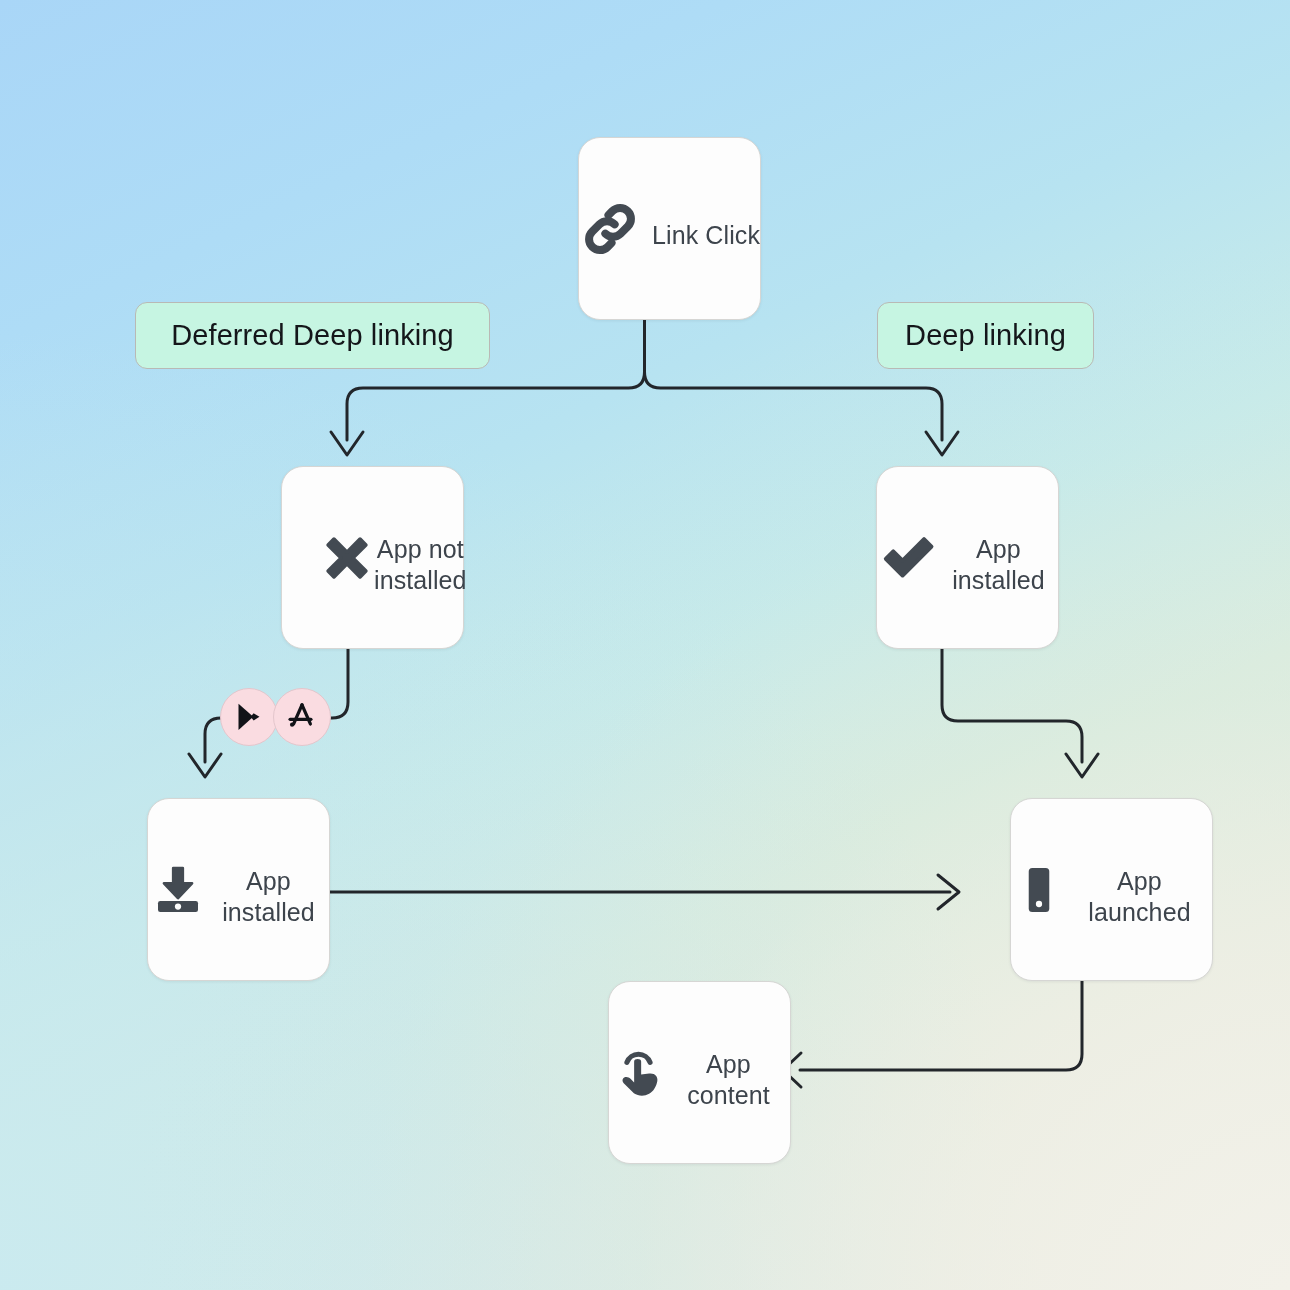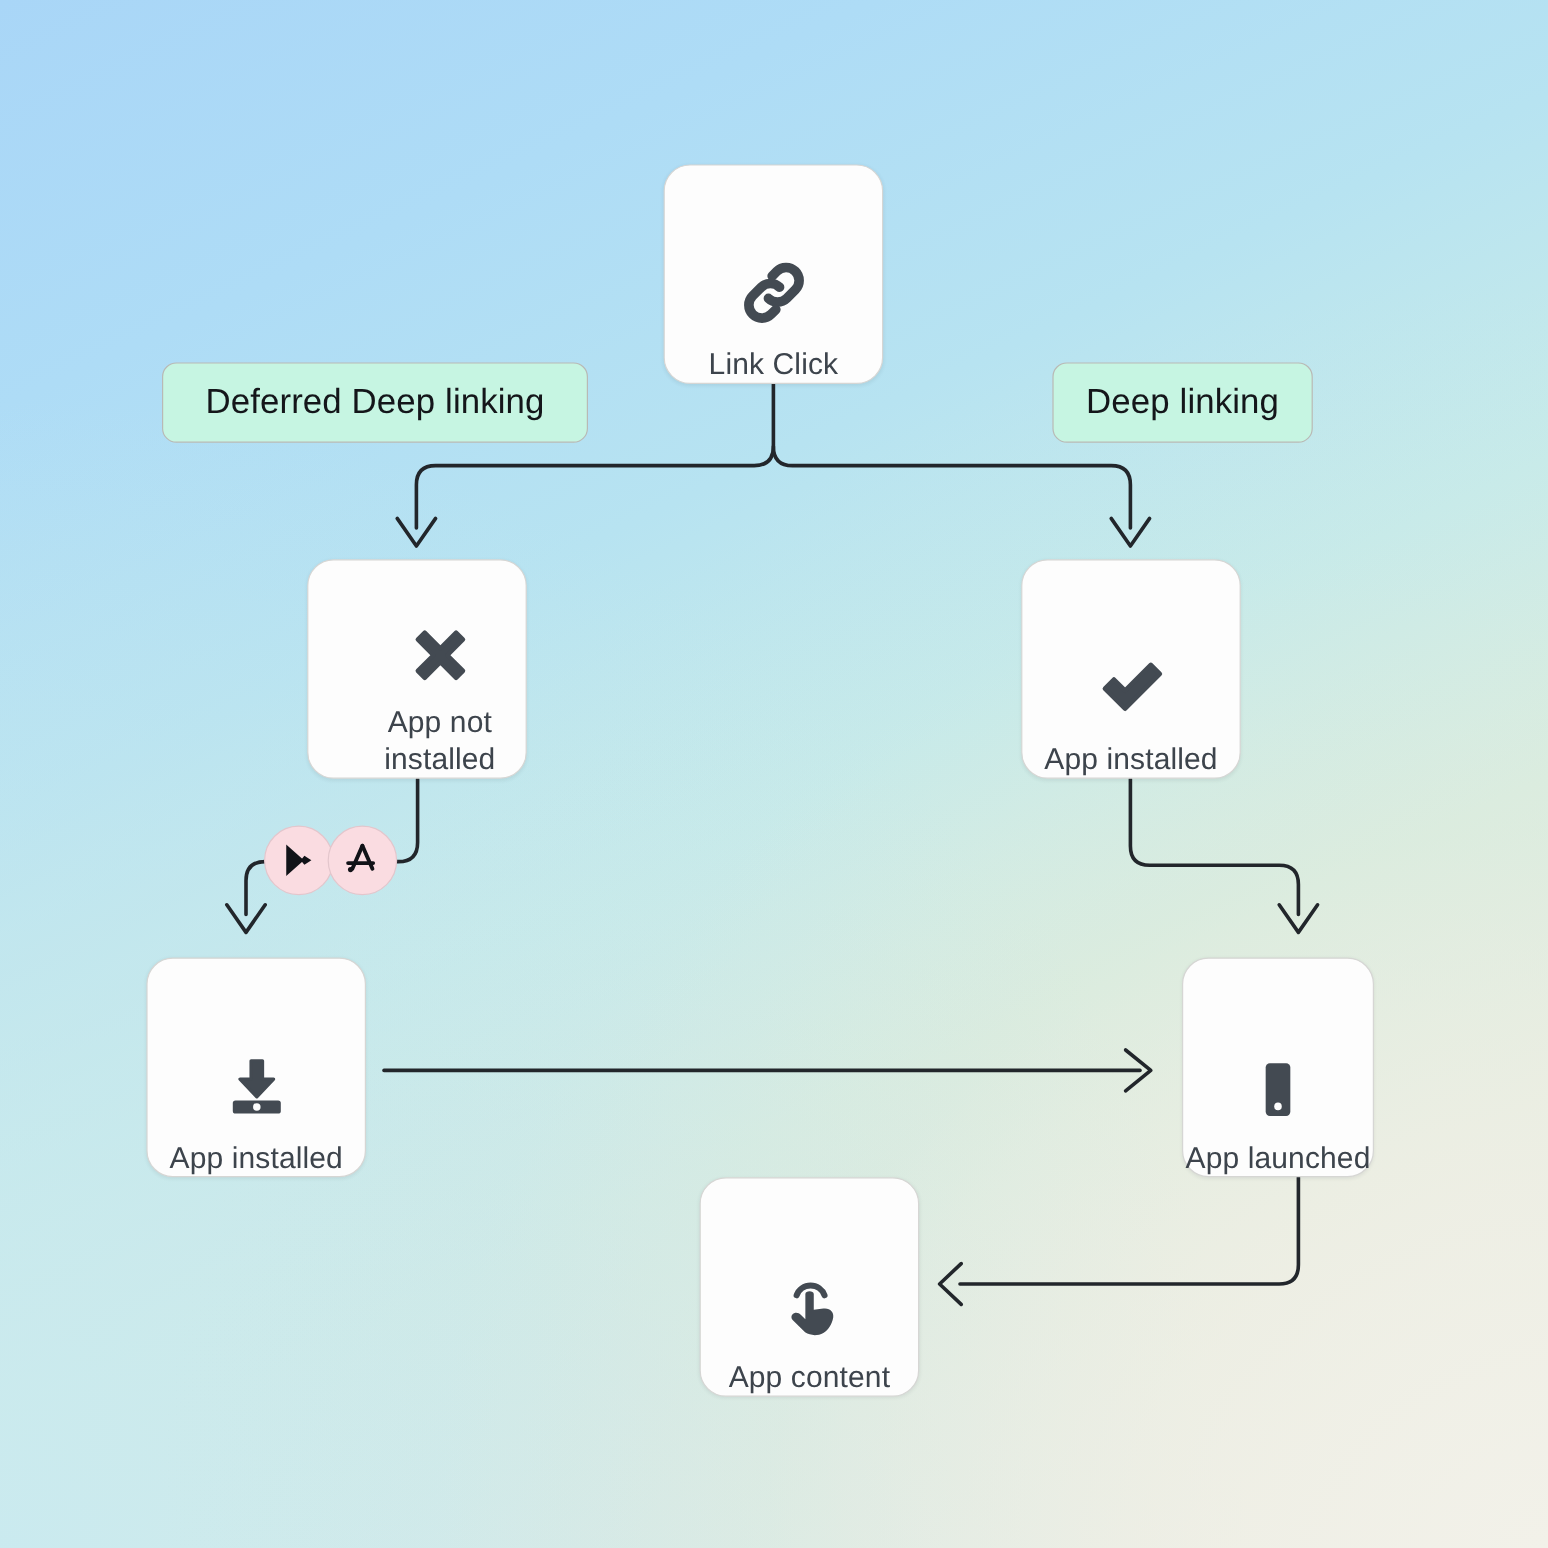--- a/index.html
+++ b/index.html
@@ -25,25 +25,25 @@
   }
 
   
   .card {
     position: absolute;
     background: #fdfdfd;
     border: 1px solid #d6d6d4;
     border-radius: 22px;
     box-shadow: 0 1px 3px rgba(40,50,60,0.08);
     display: flex;
-    flex-direction: column;
-    align-items: center;
-    justify-content: flex-end;
+    align-items: center;
+    justify-content: space-between;
     box-sizing: border-box;
     z-index: 5;
+    margin-left: 25px;
   }
   .card .glyph {
     display: flex;
     align-items: center;
     justify-content: center;
     color: #434a52;
   }
   .card .card-label {
     margin-top: 14px;
     font-size: 25px;
@@ -51,21 +51,21 @@
     color: #3d444c;
     text-align: center;
     letter-spacing: 0.1px;
     white-space: pre-line;
   }
 
   #card-link-click   { left: 553px;  top: 137px; width: 183px; height: 183px; }
   #card-app-not-installed { left: 256px; top: 466px; width: 183px; height: 183px; padding-left: 38px; }
   #card-app-installed-right { left: 851px; top: 466px; width: 183px; height: 183px; }
   #card-app-installed-left  { left: 122px; top: 798px; width: 183px; height: 183px; }
-  #card-app-launched { left: 985px; top: 798px; width: 160px; height: 183px; }
+  #card-app-launched { left: 985px; top: 798px; width: 203px; height: 183px; }
   #card-app-content  { left: 583px; top: 981px; width: 183px; height: 183px; }
 
   
   .tag {
     position: absolute;
     background: #c6f5e2;
     border: 1px solid #b9b9b5;
     border-radius: 12px;
     display: flex;
     align-items: center;

